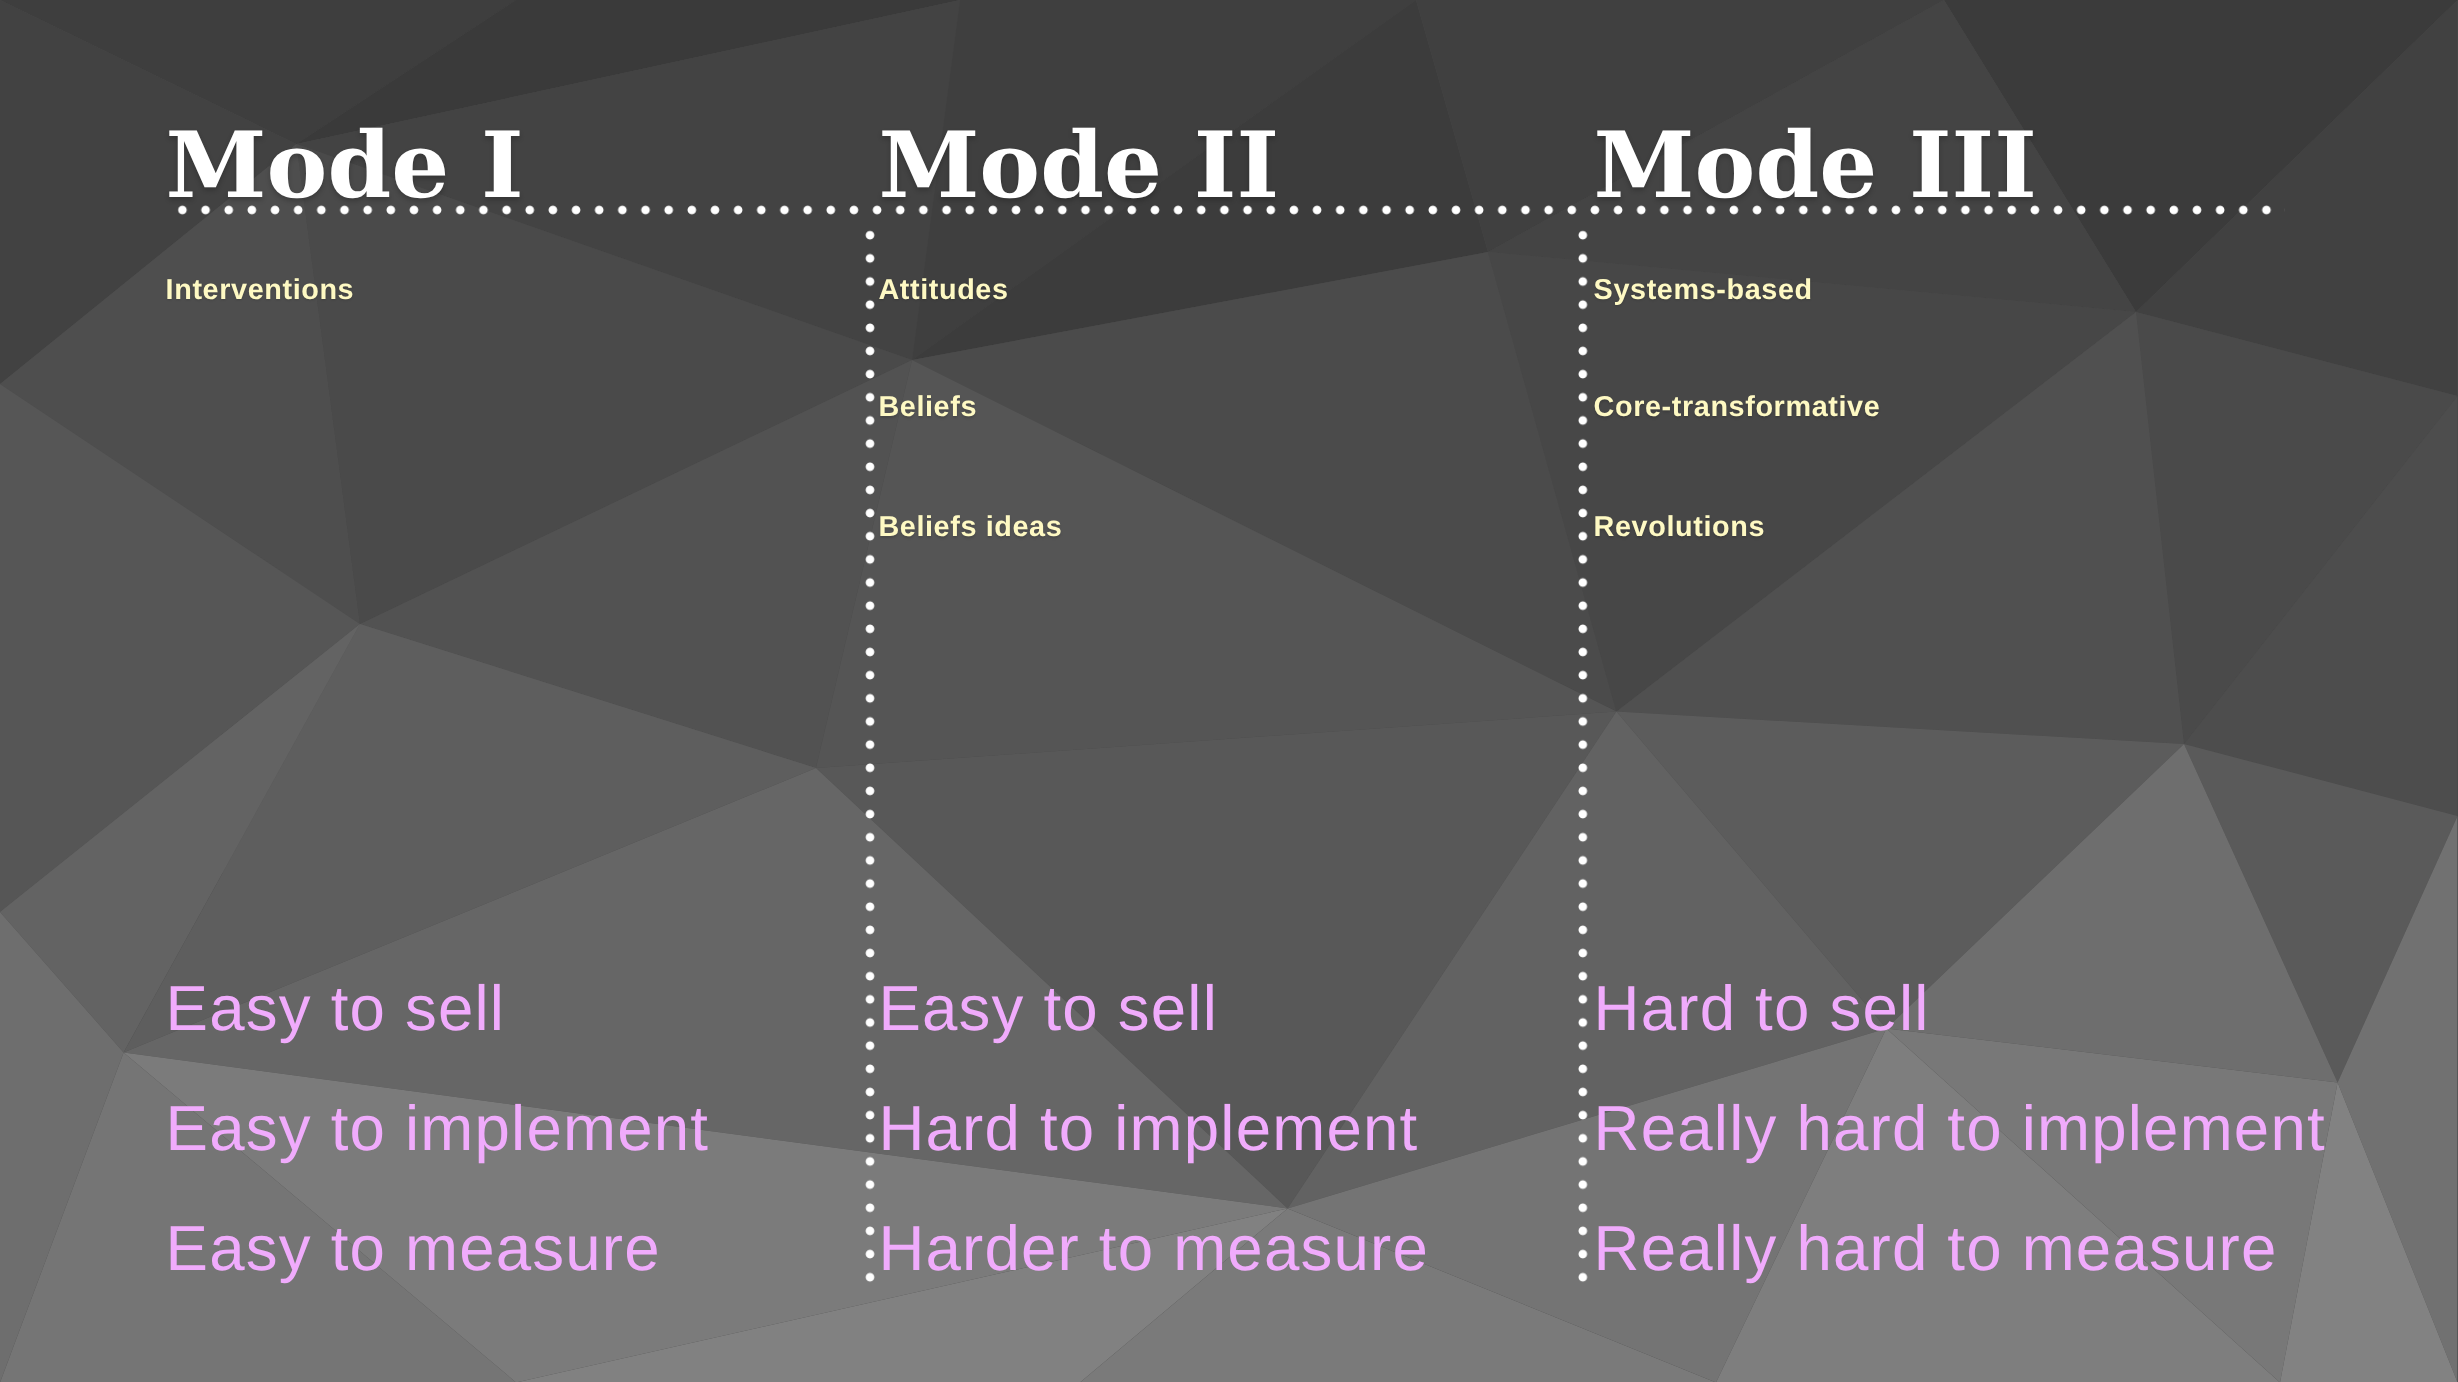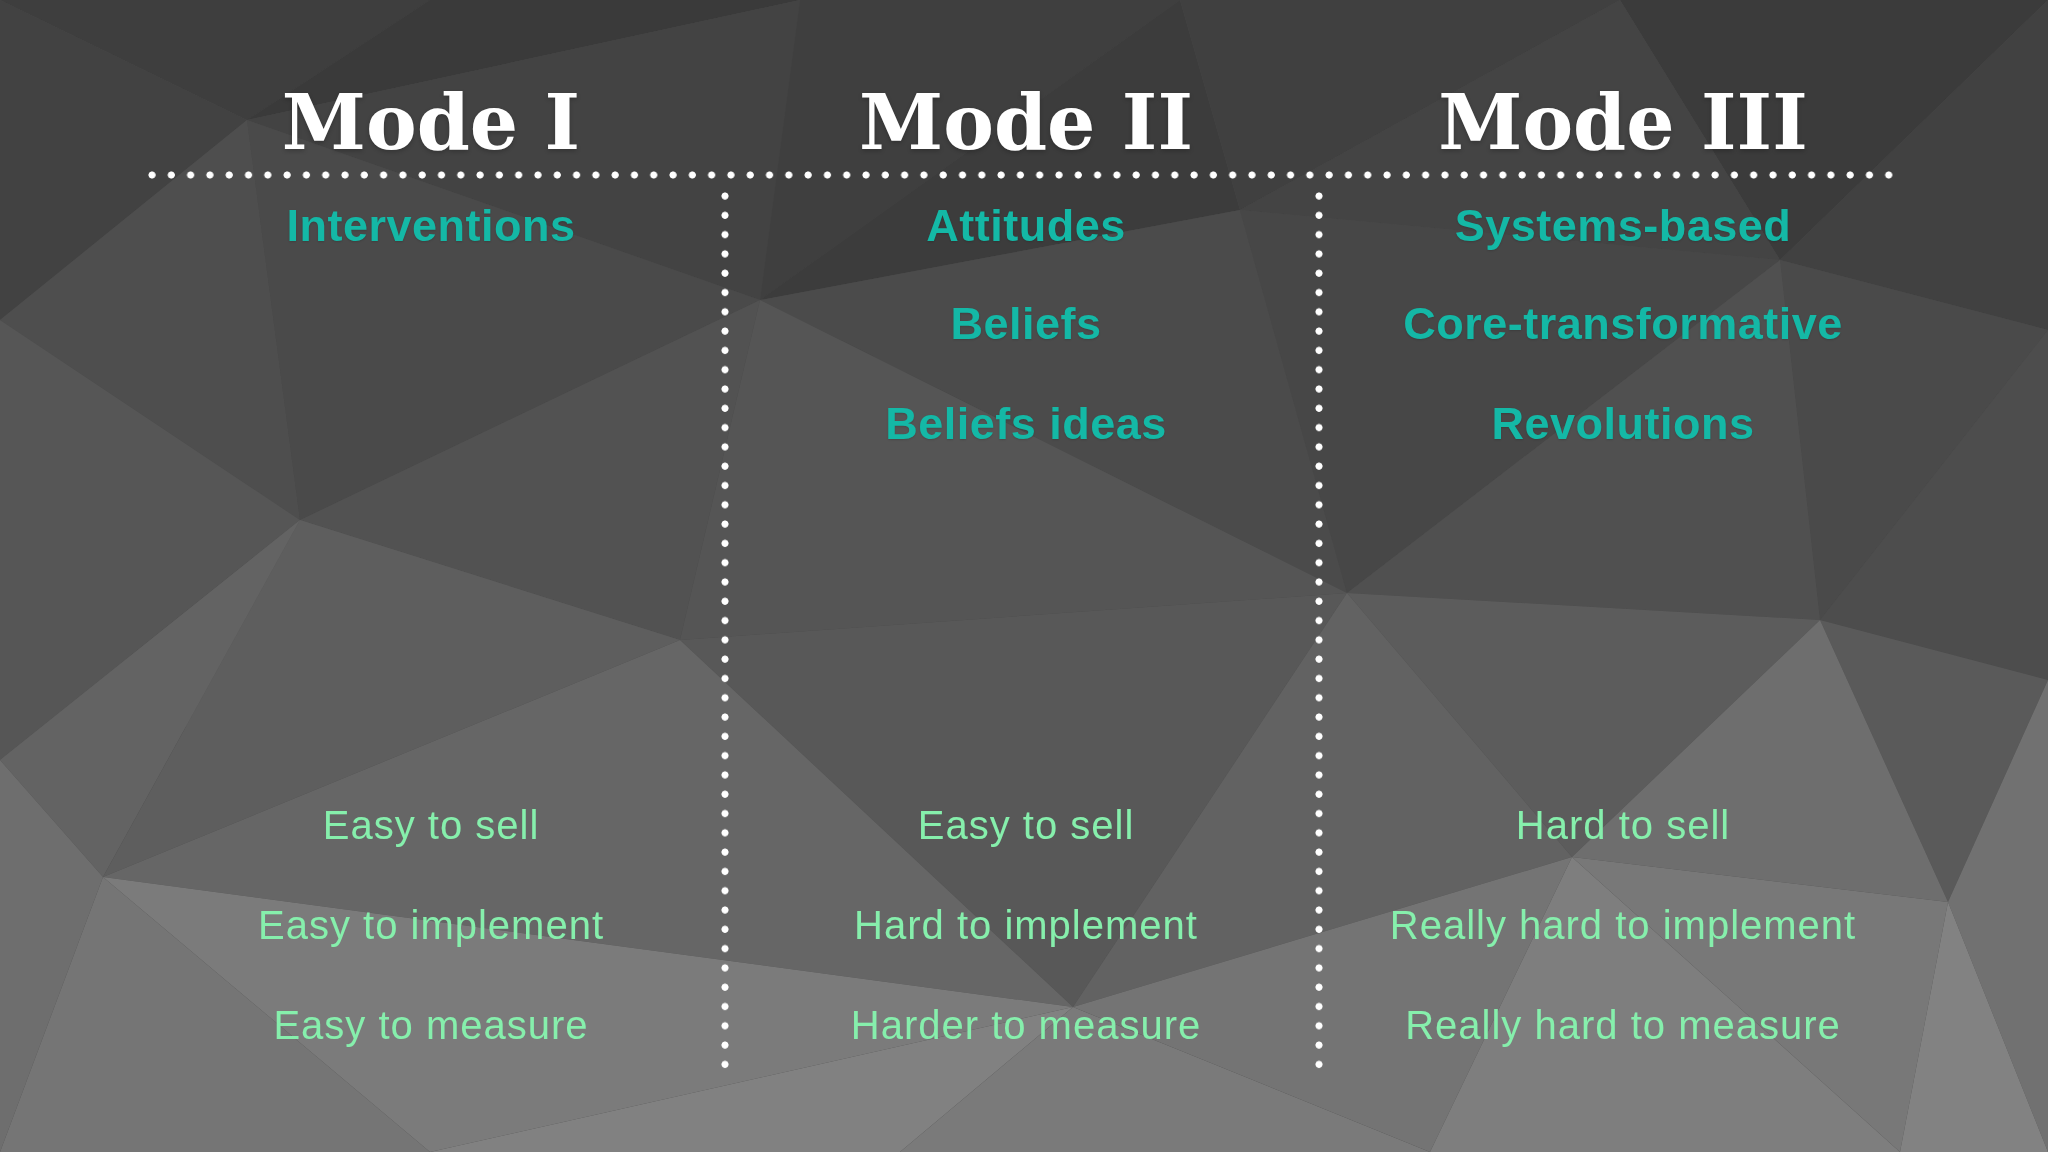--- a/index.html
+++ b/index.html
@@ -36,45 +36,46 @@
   .dots-v.v2 { left: 1315px; }
 
   
   .col { position: absolute; top: 0; height: 100%; }
   .col1 { left: 130px;  width: 594px; }
   .col2 { left: 724px;  width: 596px; text-decoration: underline; }
   .col3 { left: 1320px; width: 598px; }
 
   .centered {
     position: absolute; left: 8px; right: 0;
-    text-align: center;
+    text-align: left;
     transform: translateY(-50%);
     white-space: nowrap;
+    margin-top: 16px;
   }
   .mode-title {
     top: 122px;
     font-family: "DejaVu Serif", "Liberation Serif", serif;
     font-weight: 700;
     font-size: 76px;
     color: #ffffff;
     text-shadow: 0 2px 4px rgba(0,0,0,0.22);
   }
   .feature {
-    font-size: 45px;
+    font-size: 24px;
     font-weight: 700;
     letter-spacing: 0.5px;
-    color: #14b8a6;
+    color: #fef9c3;
     text-shadow: 0 1px 2px rgba(0,0,0,0.15);
   }
   .f1 { top: 226px; } .f2 { top: 324px; } .f3 { top: 424px; }
   .quality {
-    font-size: 40px;
+    font-size: 53px;
     font-weight: 400;
     letter-spacing: 1px;
-    color: #86efac;
+    color: #f0abfc;
   }
   .q1 { top: 825px; } .q2 { top: 925px; } .q3 { top: 1025px; }
 </style>
 </head>
 <body>
 
 <svg class="bg-svg" viewBox="0 0 2048 1152" preserveAspectRatio="none" aria-hidden="true">
   <rect x="0" y="0" width="2048" height="1152" fill="#4a4a4a"></rect>
 
   <polygon points="0,0 430,0 247,120" fill="#3e3e3e"></polygon>

